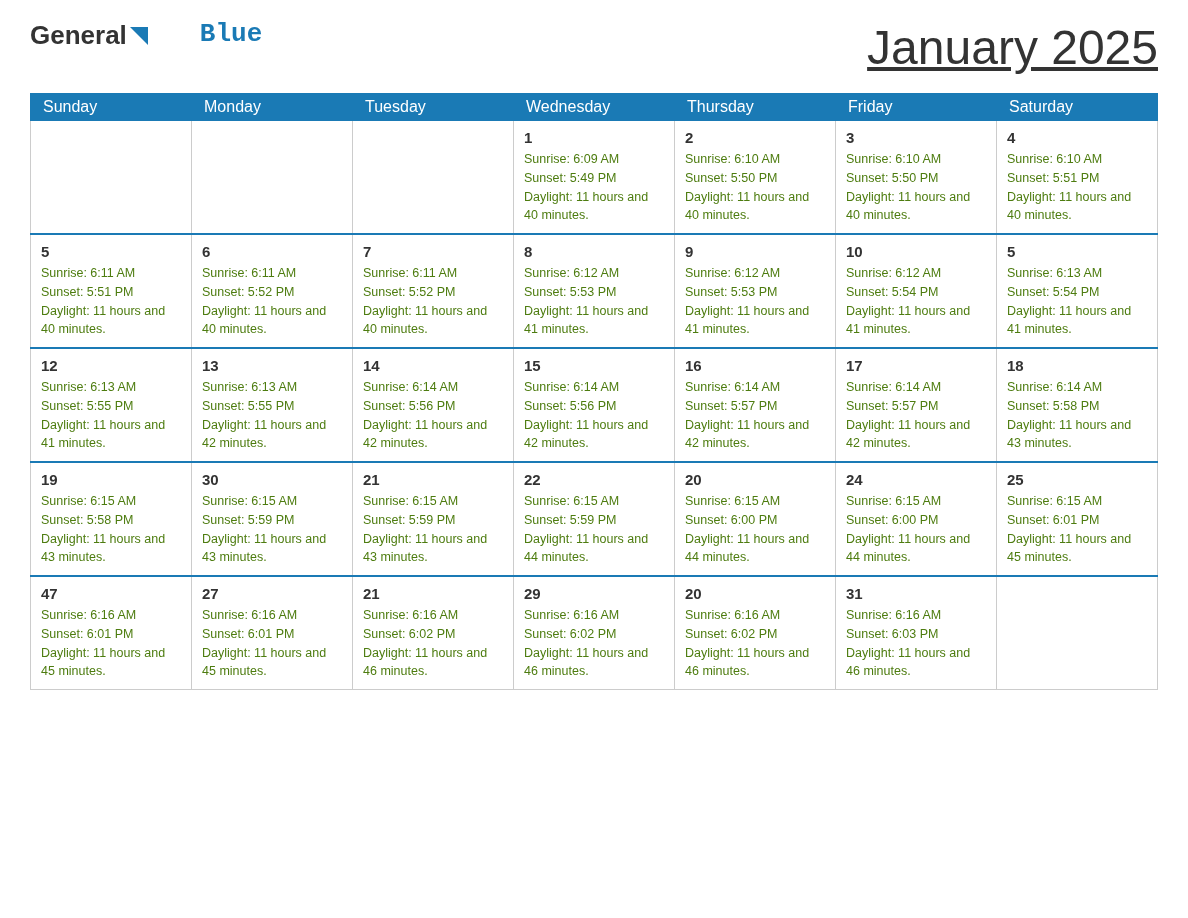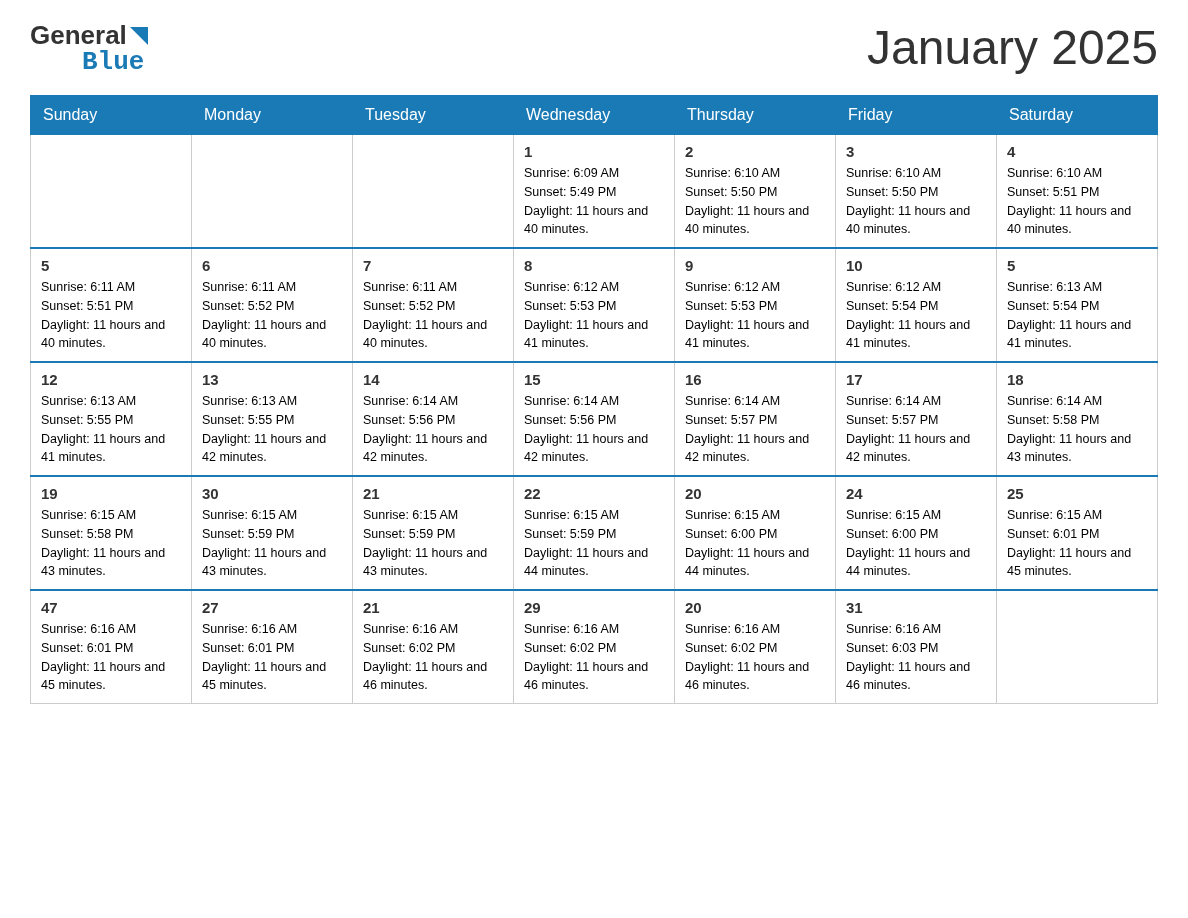--- a/index.html
+++ b/index.html
@@ -22,49 +22,49 @@
       color: #333;
     }
     .logo-text-blue {
       font-size: 26px;
       font-weight: bold;
       color: #1a7ab5;
       font-family: Liberation Mono, monospace;
     }
     .logo-area {
       display: flex;
-      flex-direction: column;
       justify-content: space-between;
     }
     .logo-row {
       display: flex;
       align-items: center;
     }
     .title-area {
       text-align: right;
     }
     .month-title {
       font-size: 48px;
       color: #333;
       font-weight: normal;
+      text-decoration: underline;
     }
     .subtitle {
       font-size: 20px;
       color: #333;
       margin-top: 4px;
     }
     .calendar {
       width: 100%;
       border-collapse: collapse;
       border: 1px solid #ccc;
     }
     .calendar th {
       background-color: #1a7ab5;
       color: #fff;
-      padding: 10px 12px;
+      padding: 4px 12px;
       text-align: left;
       font-size: 16px;
       font-weight: normal;
       border: 1px solid #1a7ab5;
     }
     .calendar td {
       vertical-align: top;
       padding: 8px 10px;
       border: 1px solid #ccc;
       width: calc(100% / 7);
@@ -78,21 +78,21 @@
     .day-number {
       font-size: 15px;
       font-weight: bold;
       color: #333;
       display: block;
       margin-bottom: 4px;
     }
     .day-info {
       font-size: 12.5px;
       line-height: 1.5;
-      color: #000000;
+      color: #4d7c0f;
     }
     .empty-cell {
       background: #fff;
     }
   </style>
 </head>
 <body>
 
 <div class="header">
   <div class="logo-area">

